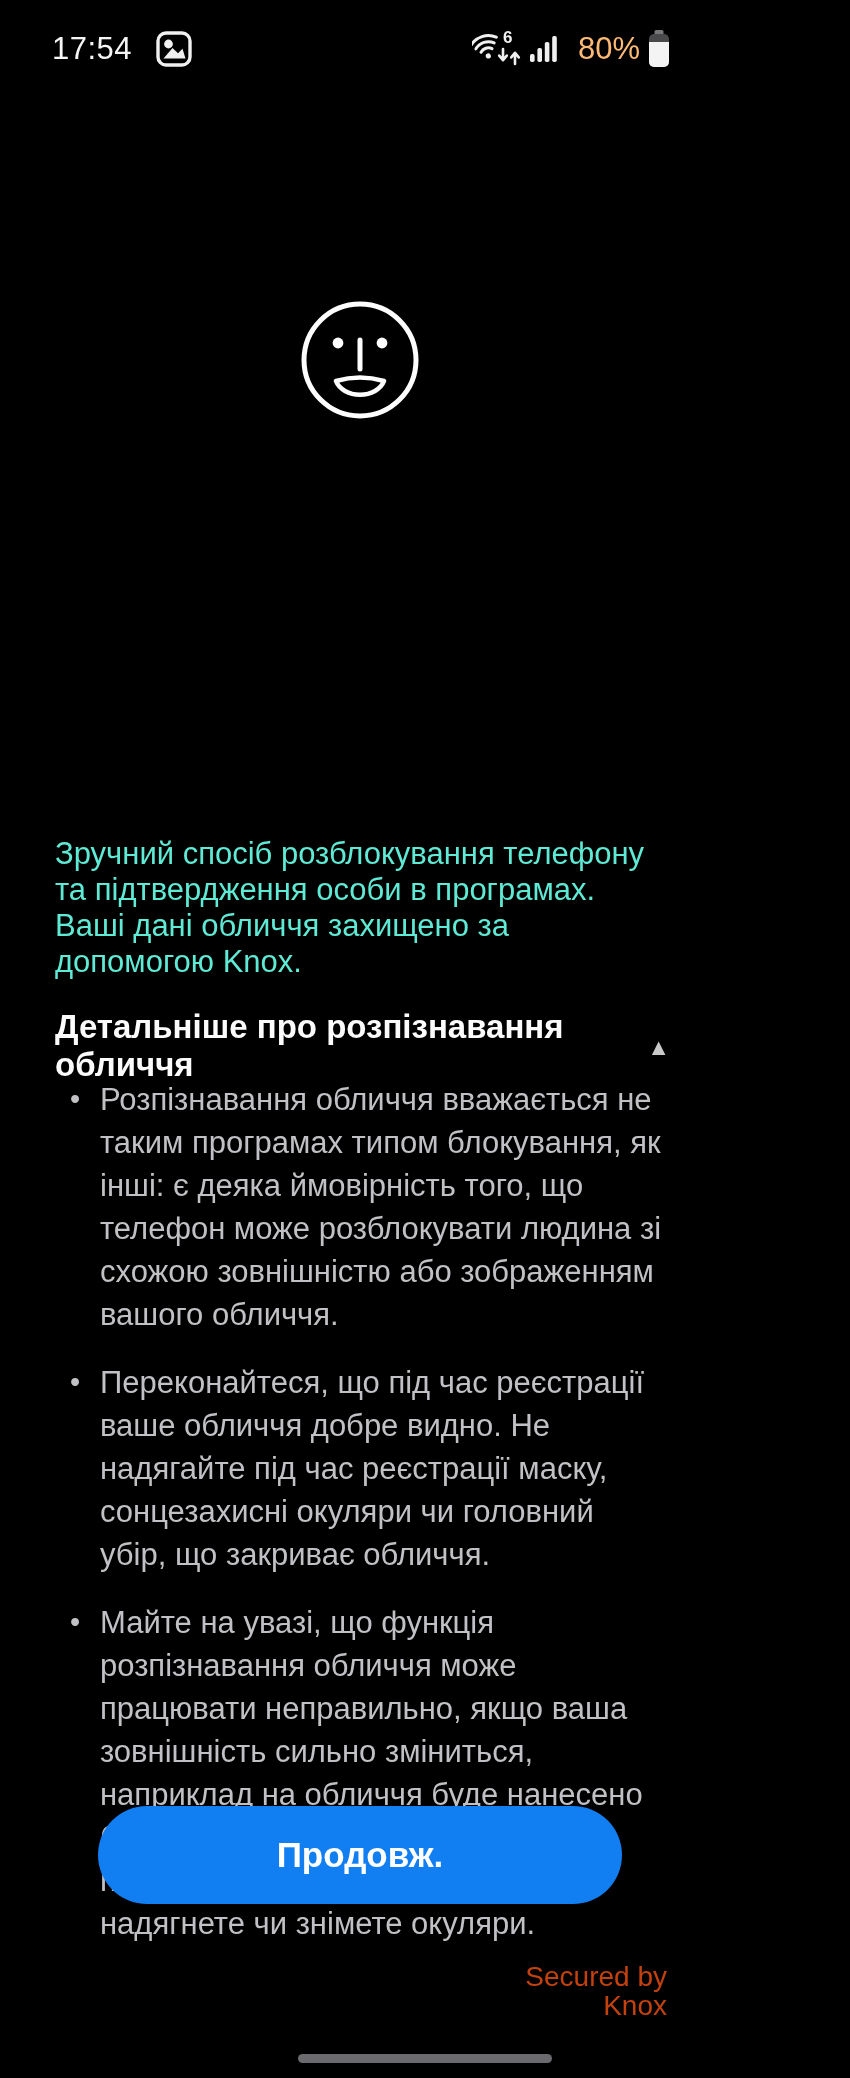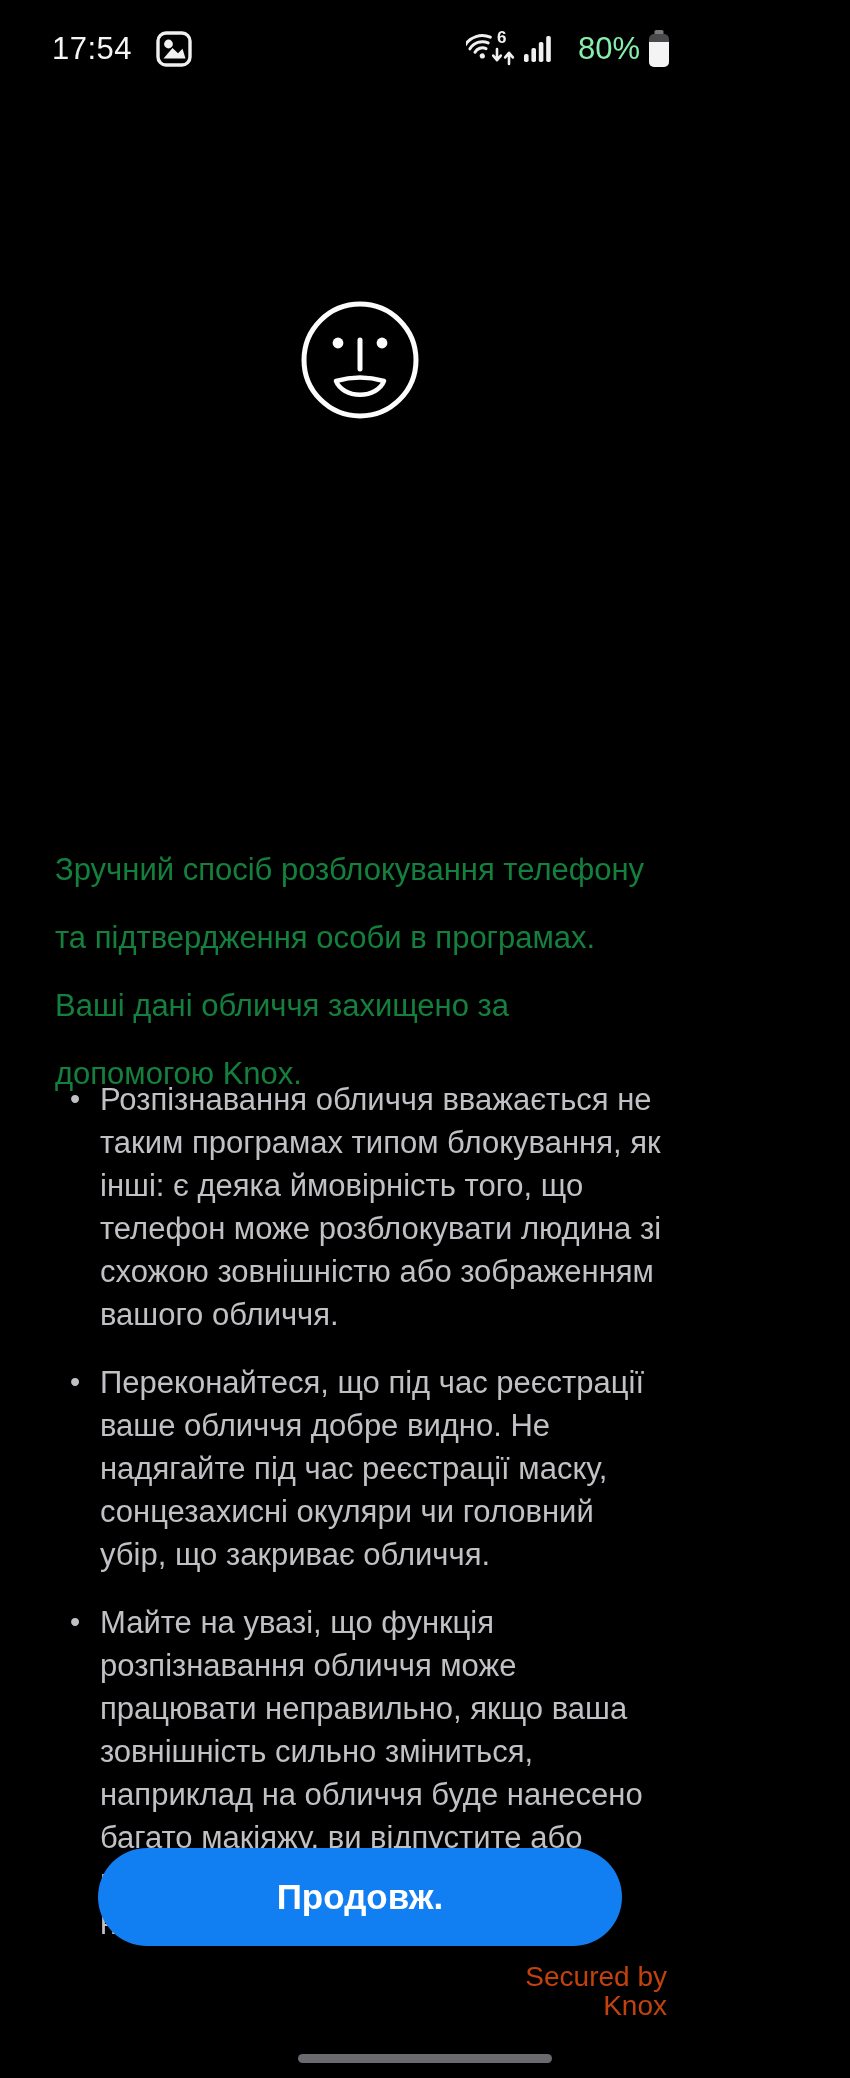--- a/index.html
+++ b/index.html
@@ -10,51 +10,51 @@
   
   .status-bar{
     position:absolute;top:0;left:0;right:0;height:84px;
     display:flex;justify-content:space-between;align-items:center;
     padding:14px 50px 0 52px;box-sizing:border-box;
   }
   .sb-left,.sb-right{display:flex;align-items:center;}
   .sb-time{font-size:31px;letter-spacing:.5px;color:#f5f5f5;}
   .sb-left svg{margin-left:22px;}
   .sb-right{gap:8px;}
-  .sb-pct{font-size:31px;color:#86efac;margin-left:16px;}
+  .sb-pct{font-size:31px;color:#fdba74;margin-left:10px;}
   
   .face-wrap{position:absolute;top:298px;left:0;right:0;display:flex;justify-content:center;}
   
   .page-title{
     position:absolute;top:452px;left:90px;right:90px;
     text-align:center;font-size:66px;line-height:89px;font-weight:400;color:#fdfdfd;
   }
   
   .description{
     position:absolute;top:836px;left:55px;right:50px;
-    font-size:31px;line-height:68px;color:#15803d;font-weight:400;
+    font-size:31px;line-height:36px;color:#5eead4;font-weight:400;
   }
   
   .details-header{
     position:absolute;top:1008px;left:55px;right:50px;
     display:flex;align-items:center;cursor:pointer;
   }
   .details-header .hd-text{font-size:33px;font-weight:700;color:#fbfbfb;}
   .chevron{font-size:23px;color:#c9c9c9;margin-left:24px;line-height:1;padding-top:2px;}
   
   .bullets{
     position:absolute;top:1078px;left:70px;right:55px;
     display:flex;flex-direction:column;gap:25px;
   }
   .bullet{display:flex;font-size:31px;line-height:43px;color:#c1c1c5;}
   .bullet .dot{flex:none;width:30px;font-size:29px;color:#c1c1c5;}
   .bullet .btxt{flex:1;}
   
   .continue-button{
-    position:absolute;top:1848px;left:98px;right:98px;height:98px;
+    position:absolute;top:1806px;left:98px;right:98px;height:98px;
     background:#117ef2;border-radius:49px;border:none;
     display:flex;align-items:center;justify-content:center;
     font-family:"Liberation Sans",sans-serif;
     font-size:35px;font-weight:600;color:#ffffff;cursor:pointer;
   }
   .knox{
     position:absolute;top:1962px;right:53px;text-align:right;
     font-size:28px;line-height:29px;color:#c2410c;font-weight:500;
   }
   .nav-handle{
@@ -110,20 +110,24 @@
       <circle cx="-22" cy="-17" r="5.4" fill="#fdfdfd"></circle>
       <circle cx="22" cy="-17" r="5.4" fill="#fdfdfd"></circle>
       <line x1="0" y1="-20" x2="0" y2="9" stroke="#fdfdfd" stroke-width="5" stroke-linecap="round"></line>
       <path d="M -24 21 A 25 19 0 0 0 24 21 Q 0 14 -24 21 Z" fill="none" stroke="#fdfdfd" stroke-width="4.6" stroke-linejoin="round" stroke-linecap="round"></path>
     </svg>
   </div>
 
 
   <p class="description" style="margin:0;">Зручний спосіб розблокування телефону та підтвердження особи в програмах. Ваші дані обличчя захищено за допомогою Knox.</p>
 
+  <div class="details-header">
+    <span class="hd-text">Детальніше про розпізнавання обличчя</span>
+    <span class="chevron">▲</span>
+  </div>
 
   <div class="bullets">
     <div class="bullet">
       <span class="dot">•</span>
       <span class="btxt">Розпізнавання обличчя вважається не таким програмах типом блокування, як інші: є деяка ймовірність того, що телефон може розблокувати людина зі схожою зовнішністю або зображенням вашого обличчя.</span>
     </div>
     <div class="bullet">
       <span class="dot">•</span>
       <span class="btxt">Переконайтеся, що під час реєстрації ваше обличчя добре видно. Не надягайте під час реєстрації маску, сонцезахисні окуляри чи головний убір, що закриває обличчя.</span>
     </div>

